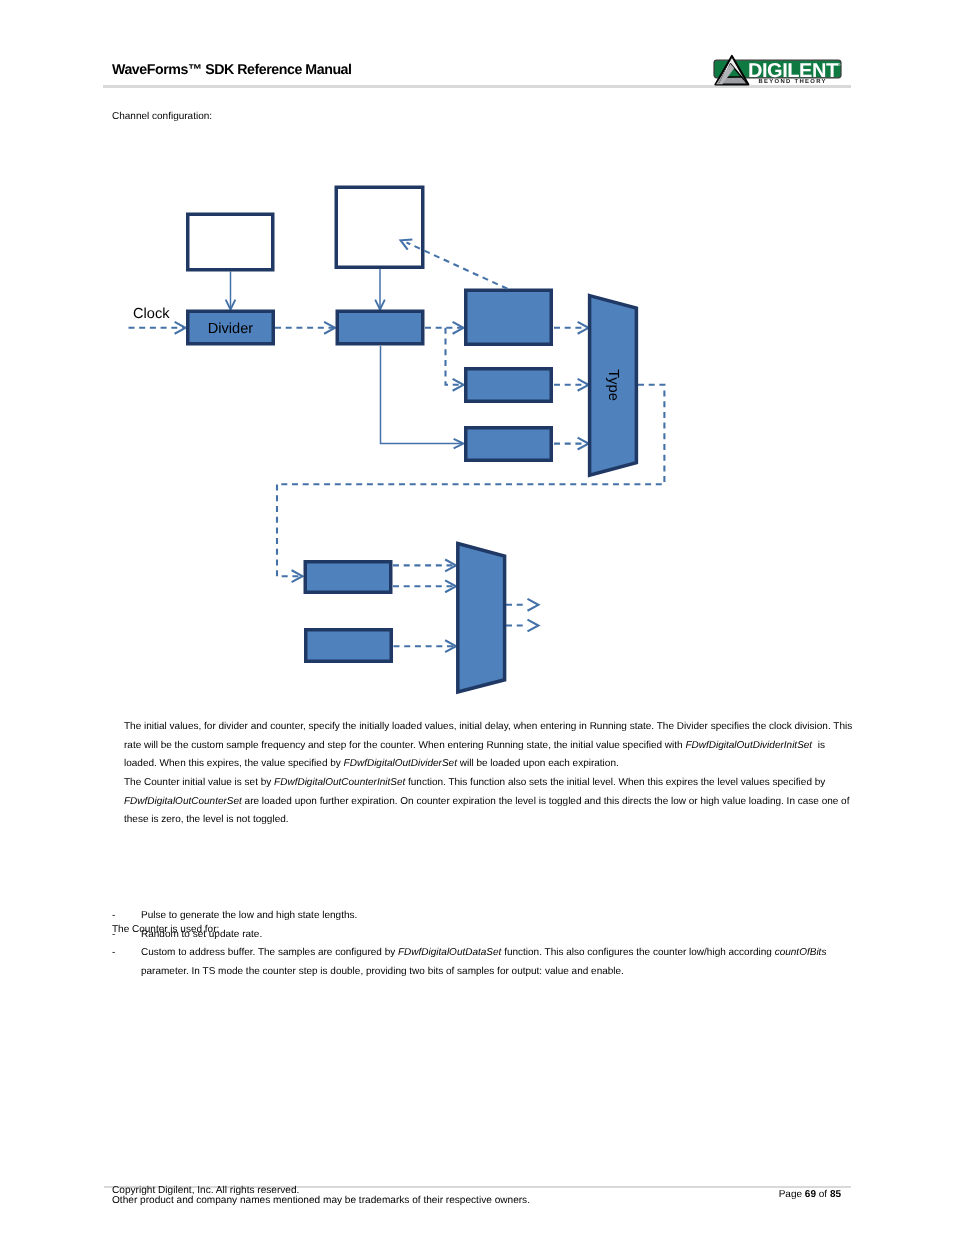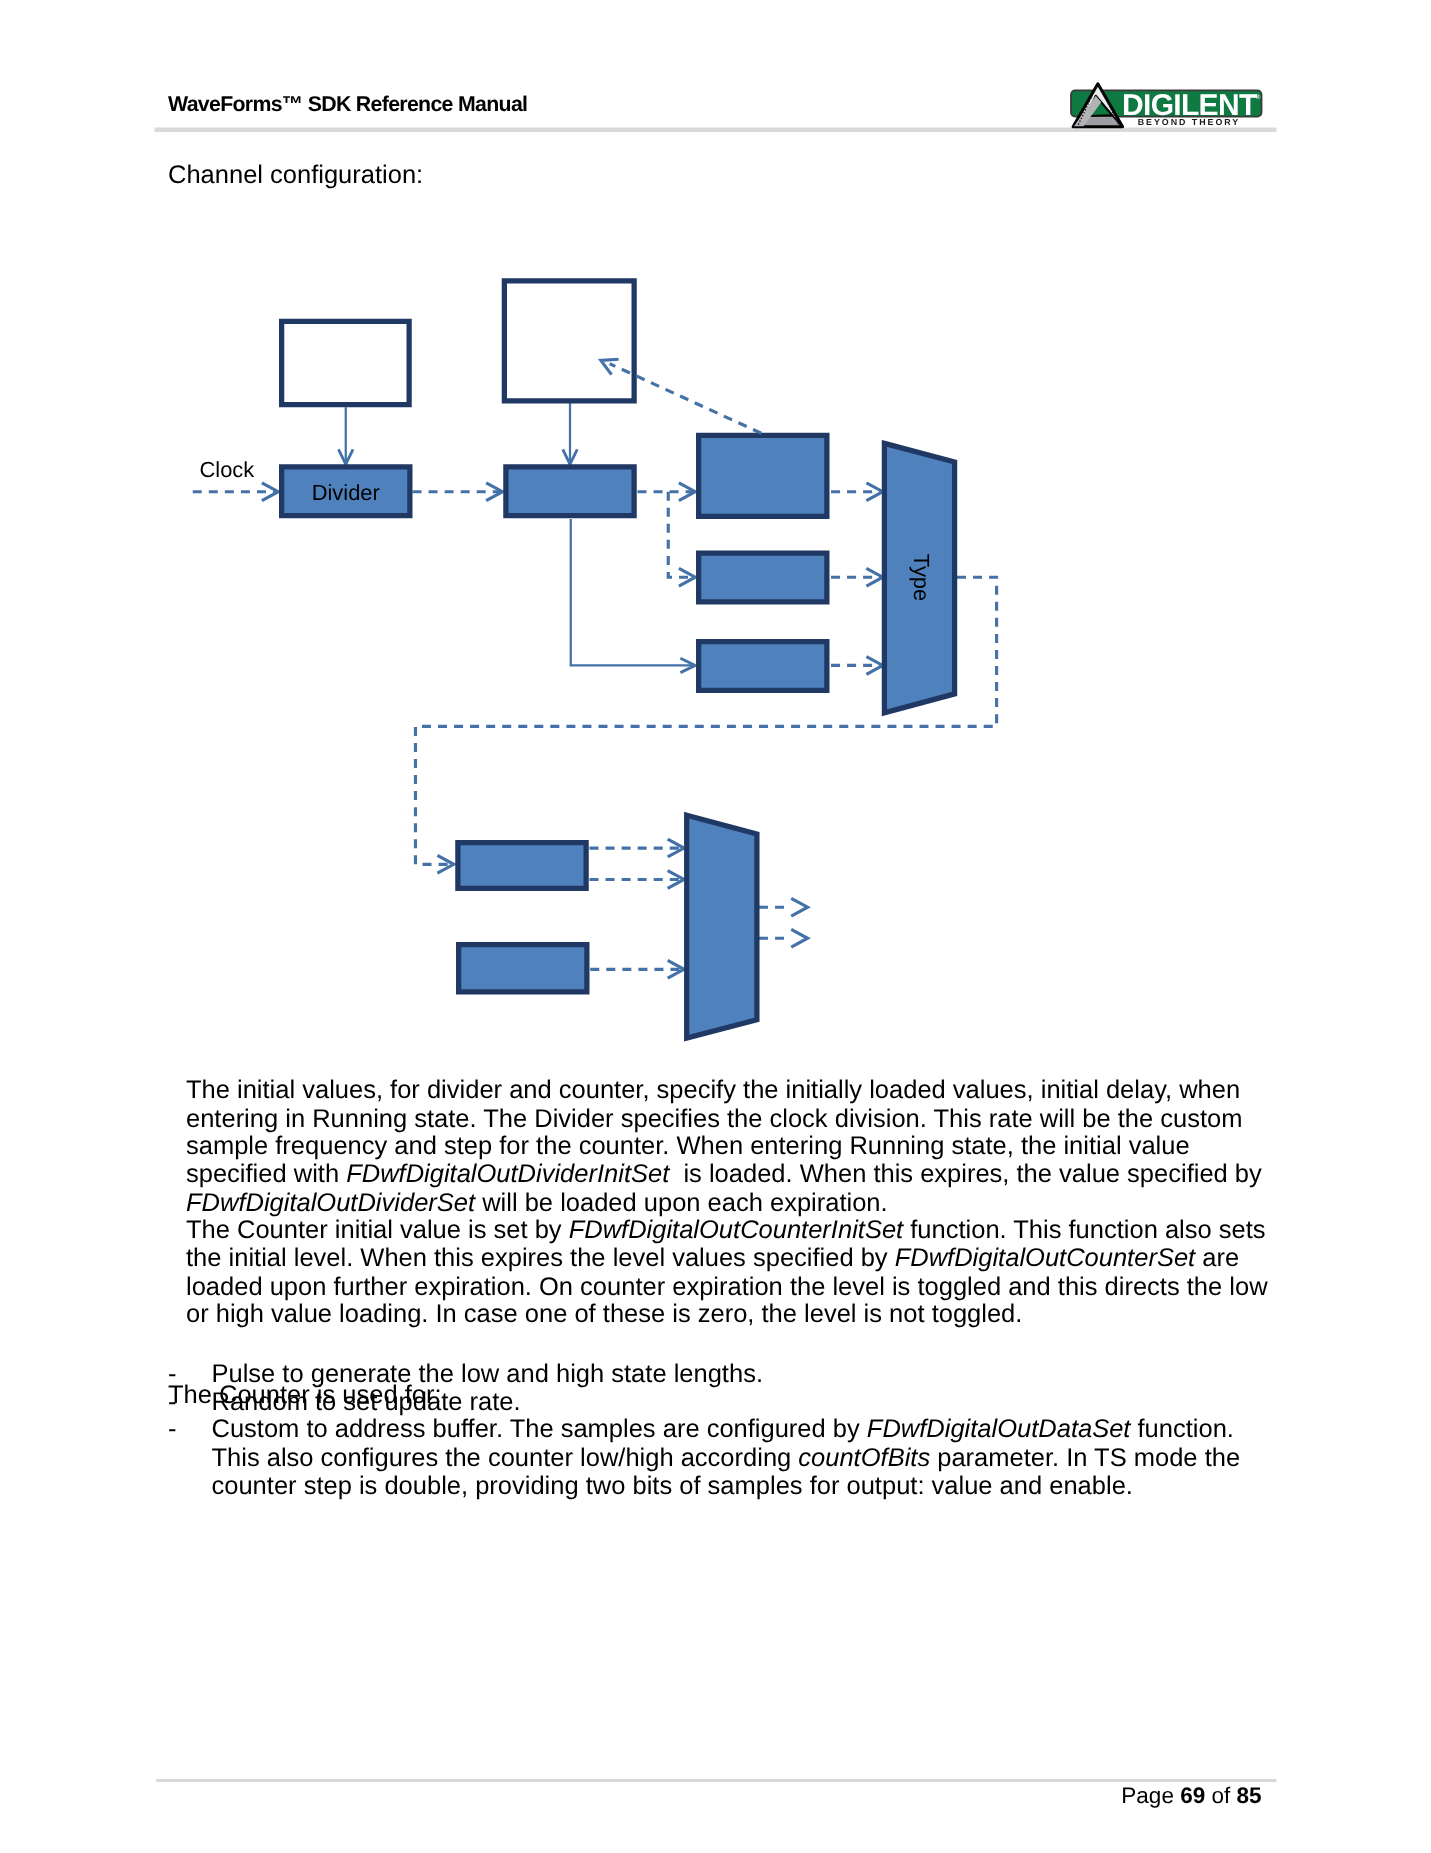--- a/index.html
+++ b/index.html
@@ -6,33 +6,33 @@
   body{width:954px;height:1235px;position:relative;overflow:hidden;
        font-family:"Liberation Sans",sans-serif;color:#000;
        -webkit-font-smoothing:antialiased;text-rendering:geometricPrecision;}
   .page{position:absolute;left:0;top:0;width:954px;height:1235px;}
 
   #header-title{position:absolute;left:112px;top:62px;font-size:14.2px;font-weight:bold;
                 letter-spacing:-0.445px;white-space:nowrap;}
   #header-rule{position:absolute;left:103px;top:84.6px;width:748px;height:3.4px;background:#d9d9d9;}
   #logo{position:absolute;left:710px;top:50px;}
 
-  .ptext{position:absolute;font-size:17px;line-height:18.65px;color:#000;white-space:pre-wrap;}
+  .ptext{position:absolute;font-size:10px;line-height:18.65px;color:#000;white-space:pre-wrap;}
   #intro{left:112px;top:108px;}
   #para1{left:124px;top:718px;width:735px;}
   #counterlead{left:112px;top:889px;margin-top:32px;}
   #bullets{left:112px;top:907px;width:746px;}
   .bul{position:relative;padding-left:29px;}
   .bul .dash{position:absolute;left:0;top:0;}
   #para3{left:112px;top:1022px;width:746px;}
   i{font-style:italic;}
 
   #footer-rule{position:absolute;left:103.5px;top:1185.6px;width:747.5px;height:2.6px;background:#d9d9d9;}
   #footer-left{position:absolute;left:112px;top:1186px;font-size:10.1px;line-height:9.9px;color:#000;}
-  #footer-right{position:absolute;left:560px;top:1189px;width:281px;text-align:right;font-size:15px;color:#000;}
+  #footer-right{position:absolute;left:560px;top:1189px;width:281px;text-align:right;font-size:10px;color:#000;}
   #footer-right b{font-weight:bold;}
 
   #diagram{position:absolute;left:0;top:0;width:954px;height:1235px;pointer-events:none;}
 </style>
 </head>
 <body>
 
 <div class="page">
 <div id="header-title">WaveForms™ SDK Reference Manual</div>
 <div id="header-rule"></div>
@@ -109,14 +109,18 @@
   <text x="133" y="318" font-family="Liberation Sans, sans-serif" font-size="14.6" fill="#000">Clock</text>
   <text x="230.5" y="333" text-anchor="middle" font-family="Liberation Sans, sans-serif" font-size="14.6" fill="#000">Divider</text>
   <text x="613" y="385" text-anchor="middle" dominant-baseline="central" transform="rotate(90 613 385)" font-family="Liberation Sans, sans-serif" font-size="14.6" fill="#000">Type</text>
  </g>
 </svg>
 <div class="ptext" id="para1"><span>The initial values, for divider and counter, specify the initially loaded values, initial delay, when entering in Running state. The Divider specifies the clock division. This rate will be the custom sample frequency and step for the counter. When entering Running state, the initial value specified with </span><i>FDwfDigitalOutDividerInitSet</i><span>  is loaded. When this expires, the value specified by </span><i>FDwfDigitalOutDividerSet</i><span> will be loaded upon each expiration.
 The Counter initial value is set by </span><i>FDwfDigitalOutCounterInitSet</i><span> function. This function also sets the initial level. When this expires the level values specified by </span><i>FDwfDigitalOutCounterSet</i><span> are loaded upon further expiration. On counter expiration the level is toggled and this directs the low or high value loading. In case one of these is zero, the level is not toggled.</span></div>
 <div class="ptext" id="counterlead">The Counter is used for:</div>
 <div class="ptext" id="bullets"><div class="bul"><span class="dash">-</span><span>Pulse to generate the low and high state lengths.</span></div><div class="bul"><span class="dash">-</span><span>Random to set update rate.</span></div><div class="bul"><span class="dash">-</span><span>Custom to address buffer. The samples are configured by </span><i>FDwfDigitalOutDataSet</i><span> function. This also configures the counter low/high according </span><i>countOfBits</i><span> parameter. In TS mode the counter step is double, providing two bits of samples for output: value and enable.</span></div></div>
 <div id="footer-rule"></div>
+<div id="footer-left">
+      <div>Copyright Digilent, Inc. All rights reserved.</div>
+      <div>Other product and company names mentioned may be trademarks of their respective owners.</div>
+    </div>
 <div id="footer-right"><span>Page </span><b>69</b><span> of </span><b>85</b></div>
 </div>
 
 </body></html>

